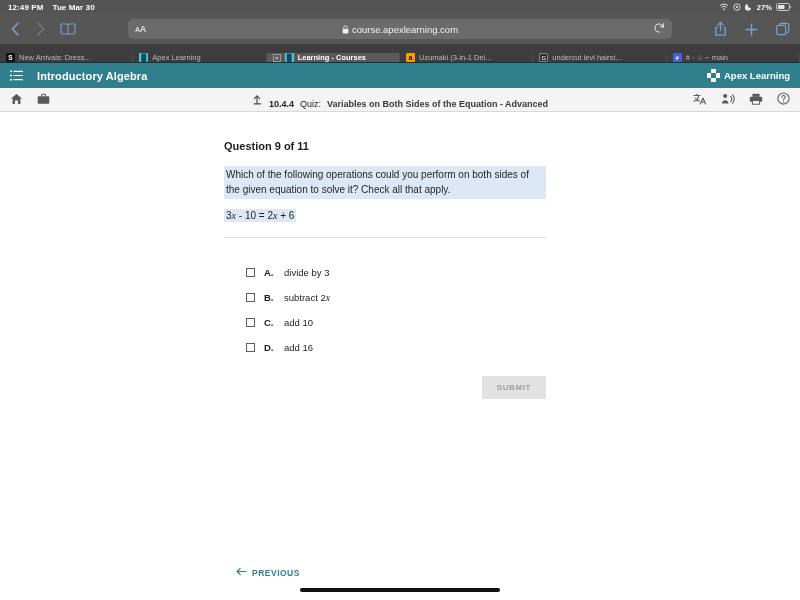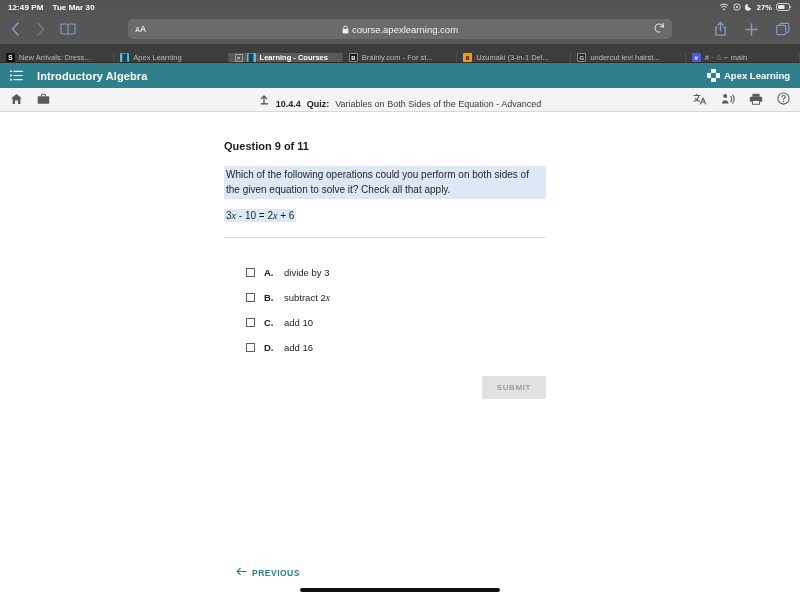--- a/index.html
+++ b/index.html
@@ -129,22 +129,22 @@
   .breadcrumb {
     position: absolute; left: 0; right: 0;
     display: flex; align-items: flex-end; justify-content: center;
     gap: 6px; pointer-events: none;
   }
   .sub-toolbar-inner {
     position: relative; width: 100%; height: 100%;
     display: flex; align-items: center;
   }
   .crumb-code { font-size: 9px; font-weight: bold; color: #232323; }
-  .crumb-kind { font-size: 9px; font-weight: bold; color: #232323; }
-  .crumb-title { font-size: 9px; color: #3a3a3a; }
+  .crumb-kind { font-size: 9px; font-weight: normal; color: #232323; }
+  .crumb-title { font-size: 9px; color: #3a3a3a; font-weight: bold; }
   .sub-right { margin-left: auto; display: flex; align-items: center; gap: 14px; }
 
   
   .content {
     position: relative;
     width: 100%; height: 484px;
     background: #ffffff;
   }
   .question-area {
     position: absolute; left: 224px; top: 28px; width: 330px;
@@ -318,24 +318,20 @@
     <span class="tab-label">New Arrivals: Dress...</span>
   </div>
   <div class="tab">
     <span class="favicon fav-apex">█</span>
     <span class="tab-label">Apex Learning</span>
   </div>
   <div class="tab active">
     <span class="tab-close">×</span>
     <span class="favicon fav-apex">█</span>
     <span class="tab-label">Learning - Courses</span>
-  </div>
-  <div class="tab">
-    <span class="favicon fav-brainly">B</span>
-    <span class="tab-label">Brainly.com - For st...</span>
   </div>
   <div class="tab">
     <span class="favicon fav-amazon">a</span>
     <span class="tab-label">Uzumaki (3-in-1 Del...</span>
   </div>
   <div class="tab">
     <span class="favicon fav-google">G</span>
     <span class="tab-label">undercut levi hairst...</span>
   </div>
   <div class="tab">

